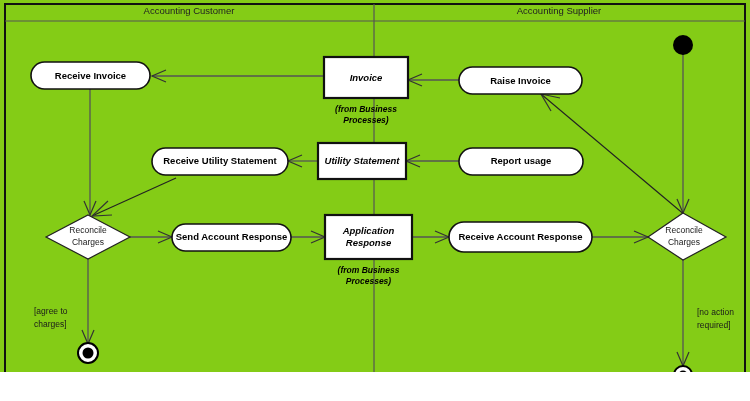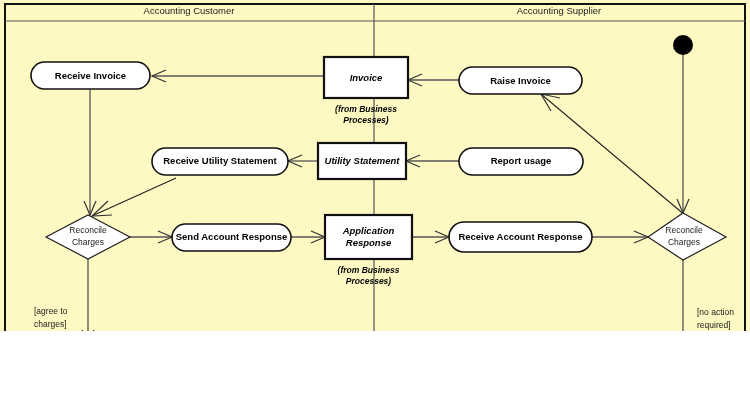--- a/index.html
+++ b/index.html
@@ -6,22 +6,22 @@
     margin: 0;
     padding: 0;
     background: #ffffff;
   }
   body {
     font-family: "Liberation Sans", sans-serif;
   }
   #diagram-root {
     position: relative;
     width: 750px;
-    height: 331px;
-    background: #fef9c3;
+    height: 372px;
+    background: #84cc16;
     overflow: hidden;
   }
   svg#uml-canvas {
     display: block;
     width: 750px;
     height: 401px;
   }
   .lane-title {
     font-family: "Liberation Sans", sans-serif;
     font-size: 9.5px;

